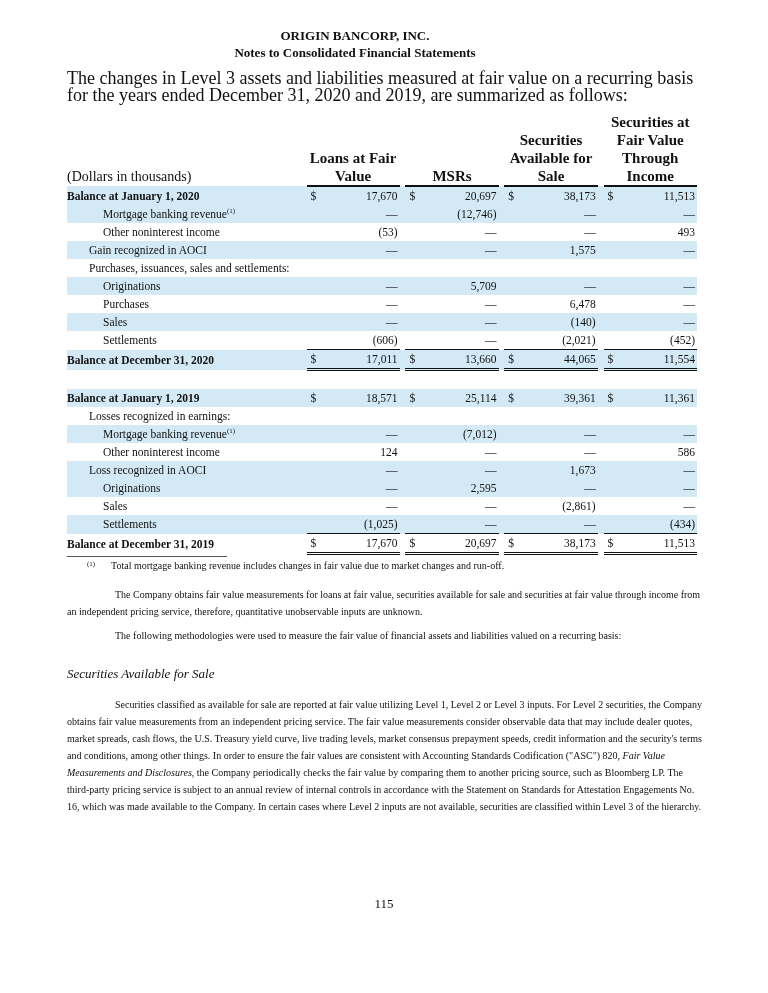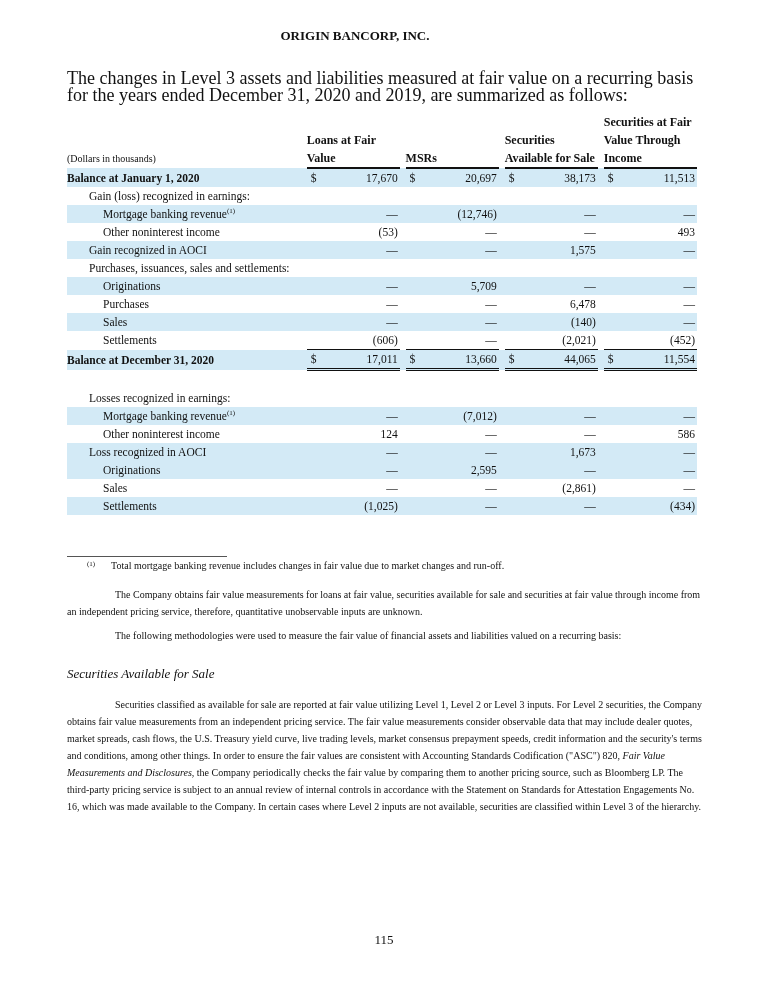--- a/index.html
+++ b/index.html
@@ -4,48 +4,49 @@
 <style>
   html, body { margin: 0; padding: 0; background: #ffffff; }
   body {
     width: 768px; height: 993px; position: relative; overflow: hidden;
     font-family: "Liberation Serif", serif; color: #111; font-size: 12.5px;
   }
   .header { text-align: center; font-weight: bold; font-size: 13px; line-height: 17px; position: absolute; top: 27px; left: 0; width: 710px; }
   .intro { position: absolute; left: 67px; top: 70px; width: 640px; line-height: 17px; font-size: 18px; }
   table.fv { position: absolute; left: 67px; top: 113px; border-collapse: collapse; font-size: 11.5px; width: 630px; }
   table.fv td, table.fv th { padding: 0; height: 18px; line-height: 18px; }
-  .colhead th { font-weight: bold; text-align: left; vertical-align: bottom; line-height: 12px; font-size: 12px; padding-bottom: 2px; }
-  .colhead th.unit { text-align: left; font-weight: normal; font-size: 10px; }
+  .colhead th { font-weight: bold; text-align: center; vertical-align: bottom; line-height: 12px; font-size: 15px; padding-bottom: 2px; }
+  .colhead th.unit { text-align: left; font-weight: normal; font-size: 14px; }
   .colhead th.hdr { border-bottom: 2.5px solid #111; }
   .shade td { background: #d3eaf6; }
   .lbl { text-align: left; white-space: nowrap; }
   .bold .lbl { font-weight: bold; margin-top: 19px; }
   .ind1 { padding-left: 22px !important; }
   .ind2 { padding-left: 36px !important; }
   td.dol { text-align: left; width: 14px; padding-left: 4px !important; }
   td.num { text-align: right; padding-right: 2px !important; }
   td.gap { width: 6px; background: transparent !important; }
   .shade td.gap { background: #d3eaf6 !important; }
   .total td.dol, .total td.num { border-top: 1px solid #111; border-bottom: 3px double #111; }
   .spacer td { height: 14px; }
   sup { font-size: 7px; line-height: 0; }
   .fnline { position: absolute; left: 67px; top: 556px; width: 160px; border-top: 1px solid #555; }
   .footnote { position: absolute; left: 67px; top: 560px; font-size: 10px; margin-left: 20px; }
   .footnote .mark { display: inline-block; width: 24px; font-size: 7px; vertical-align: top; }
   .para { position: absolute; left: 67px; width: 640px; font-size: 10px; line-height: 17px; }
   .para .ind { display: inline-block; width: 48px; }
   .subhead { position: absolute; left: 67px; top: 666px; font-style: italic; font-size: 13px; }
-  .pagenum { position: absolute; top: 932px; left: 0; width: 768px; text-align: center; font-size: 13px; }
+  .pagenum { position: absolute; top: 896px; left: 0; width: 768px; text-align: center; font-size: 13px; }
 </style>
 </head>
 <body>
 
 <div class="header">
   <div>ORIGIN BANCORP, INC.</div>
+  <div>Notes to Consolidated Financial Statements</div>
 </div>
 
 <div class="intro">The changes in Level 3 assets and liabilities measured at fair value on a recurring basis for the years ended December 31, 2020 and 2019, are summarized as follows:</div>
 
 <table class="fv">
   <colgroup>
     <col style="width:234px">
     <col style="width:6px">
       <col style="width:14px">
       <col style="width:76px">
@@ -81,35 +82,20 @@
         <td class="gap"></td>
         <td class="dol">$</td>
         <td class="num">20,697</td>
         <td class="gap"></td>
         <td class="dol">$</td>
         <td class="num">38,173</td>
         <td class="gap"></td>
         <td class="dol">$</td>
         <td class="num">11,513</td>
       </tr>
-      <tr>
-        <td class="lbl ind1"><span>Gain (loss) recognized in earnings:</span></td>
-        <td class="gap"></td>
-        <td class="dol"></td>
-        <td class="num"></td>
-        <td class="gap"></td>
-        <td class="dol"></td>
-        <td class="num"></td>
-        <td class="gap"></td>
-        <td class="dol"></td>
-        <td class="num"></td>
-        <td class="gap"></td>
-        <td class="dol"></td>
-        <td class="num"></td>
-      </tr>
       <tr class="shade">
         <td class="lbl ind2"><span>Mortgage banking revenue</span><sup>(1)</sup></td>
         <td class="gap"></td>
         <td class="dol"></td>
         <td class="num">—</td>
         <td class="gap"></td>
         <td class="dol"></td>
         <td class="num">(12,746)</td>
         <td class="gap"></td>
         <td class="dol"></td>
@@ -238,20 +224,35 @@
         <td class="dol">$</td>
         <td class="num">11,554</td>
       </tr>
     </tbody>
   <tbody>
       <tr class="spacer">
         <td colspan="13"></td>
       </tr>
     </tbody>
   <tbody id="tbody-2019">
+      <tr class="shade bold">
+        <td class="lbl"><span>Balance at January 1, 2019</span></td>
+        <td class="gap"></td>
+        <td class="dol">$</td>
+        <td class="num">18,571</td>
+        <td class="gap"></td>
+        <td class="dol">$</td>
+        <td class="num">25,114</td>
+        <td class="gap"></td>
+        <td class="dol">$</td>
+        <td class="num">39,361</td>
+        <td class="gap"></td>
+        <td class="dol">$</td>
+        <td class="num">11,361</td>
+      </tr>
       <tr>
         <td class="lbl ind1"><span>Losses recognized in earnings:</span></td>
         <td class="gap"></td>
         <td class="dol"></td>
         <td class="num"></td>
         <td class="gap"></td>
         <td class="dol"></td>
         <td class="num"></td>
         <td class="gap"></td>
         <td class="dol"></td>
@@ -342,20 +343,35 @@
         <td class="num">(1,025)</td>
         <td class="gap"></td>
         <td class="dol"></td>
         <td class="num">—</td>
         <td class="gap"></td>
         <td class="dol"></td>
         <td class="num">—</td>
         <td class="gap"></td>
         <td class="dol"></td>
         <td class="num">(434)</td>
+      </tr>
+      <tr class="bold total">
+        <td class="lbl"><span>Balance at December 31, 2019</span></td>
+        <td class="gap"></td>
+        <td class="dol">$</td>
+        <td class="num">17,670</td>
+        <td class="gap"></td>
+        <td class="dol">$</td>
+        <td class="num">20,697</td>
+        <td class="gap"></td>
+        <td class="dol">$</td>
+        <td class="num">38,173</td>
+        <td class="gap"></td>
+        <td class="dol">$</td>
+        <td class="num">11,513</td>
       </tr>
     </tbody>
 </table>
 
 <div class="fnline"></div>
 <div class="footnote">
   <span class="mark">(1)</span><span>Total mortgage banking revenue includes changes in fair value due to market changes and run-off.</span>
 </div>
 
 <div class="para" style="top:586px;">

